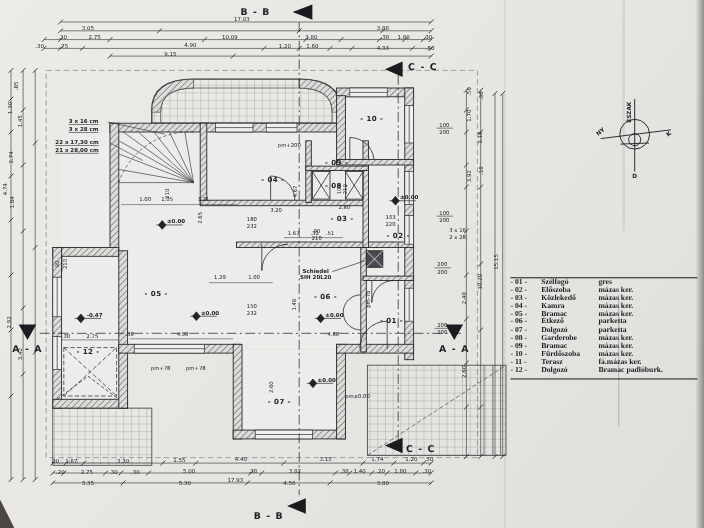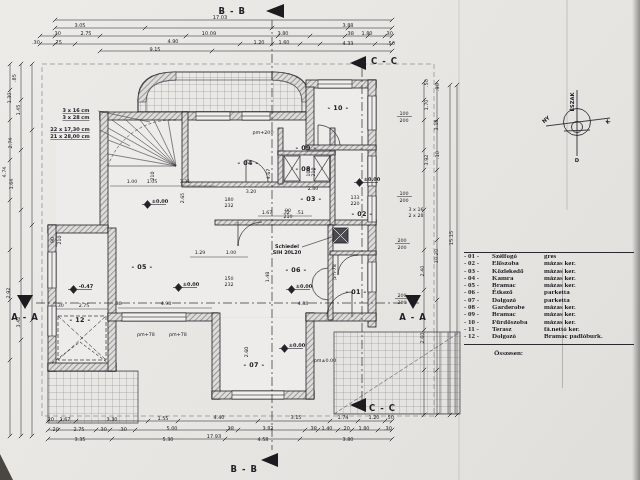--- a/index.html
+++ b/index.html
@@ -573,29 +573,28 @@
           <span class="lfin">mázas ker.</span>
         </div>
         <div class="lrow">
           <span class="lnum">- 10 -</span>
           <span class="lname">Fürdőszoba</span>
           <span class="lfin">mázas ker.</span>
         </div>
         <div class="lrow">
           <span class="lnum">- 11 -</span>
           <span class="lname">Terasz</span>
-          <span class="lfin">fá.nettó ker.</span>
+          <span class="lfin">fá.mázas ker.</span>
         </div>
         <div class="lrow">
           <span class="lnum">- 12 -</span>
           <span class="lname">Dolgozó</span>
           <span class="lfin">Bramac padlóburk.</span>
         </div>
       </div>
     <div class="lrule-bot"></div>
-    <div class="ltotal">Összesen:</div>
   </div>
 
   <div id="crease-main" class="crease"></div>
   <div id="crease-top" class="crease"></div>
   <div id="edge-shadow"></div>
   <div id="corner-wedge"></div>
 </div>
 
 </body></html>

